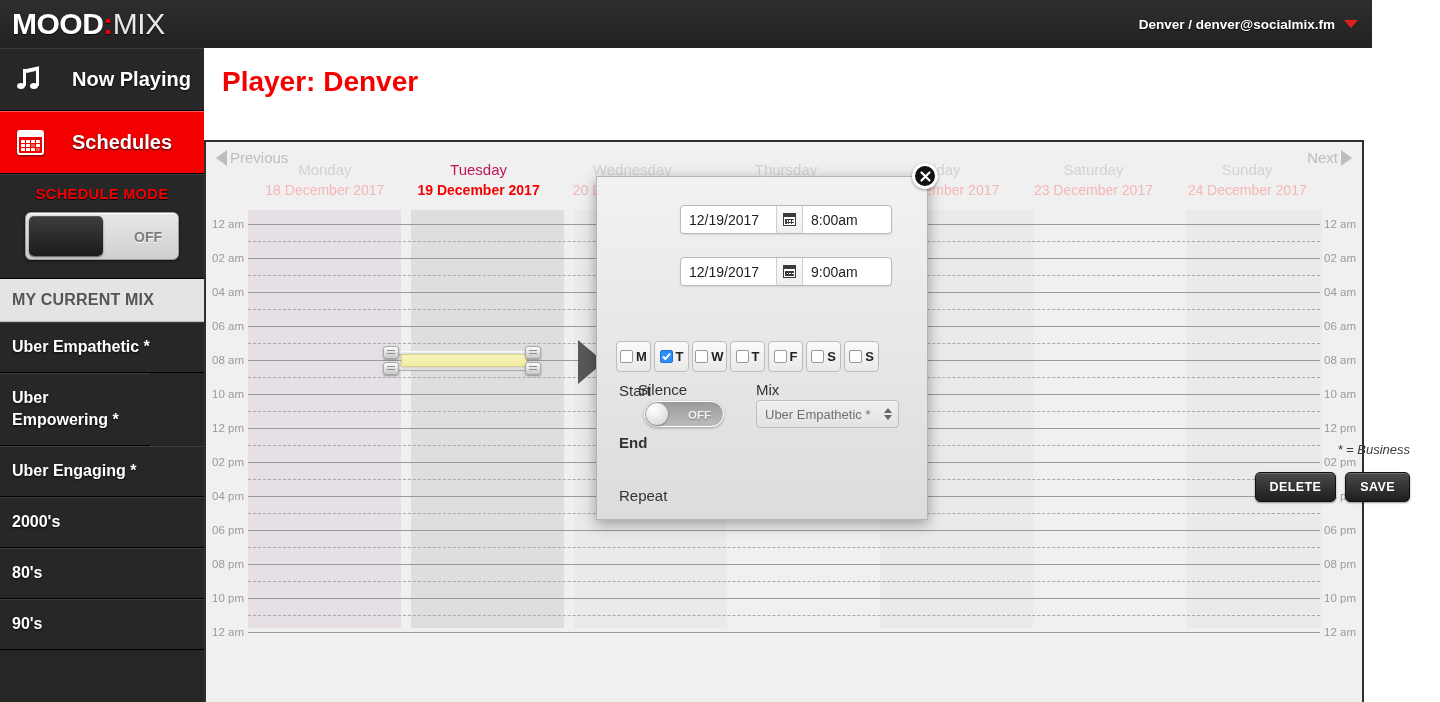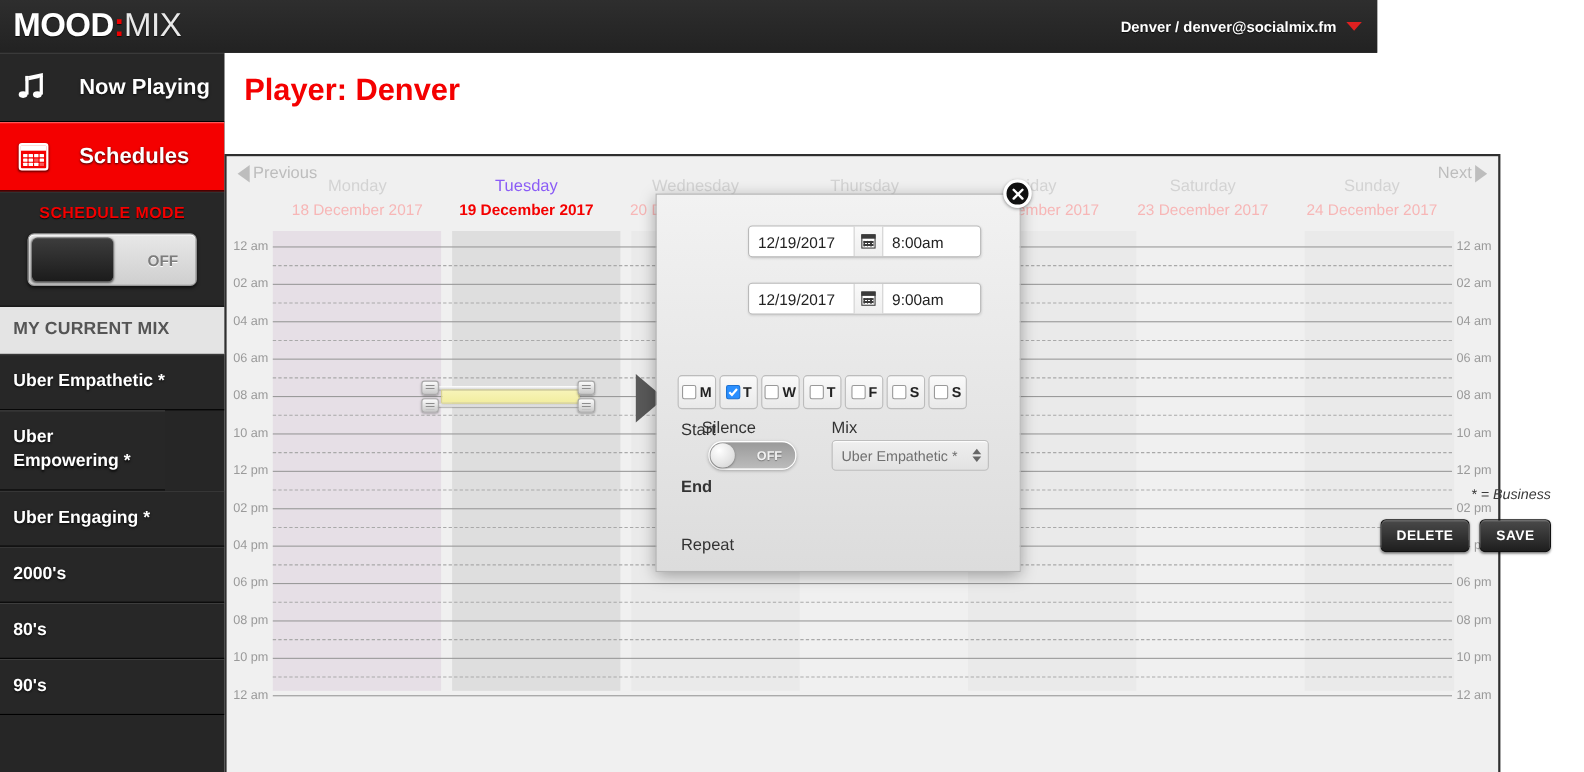--- a/index.html
+++ b/index.html
@@ -8,21 +8,21 @@
     margin: 0; padding: 0;
     width: 1440px; height: 702px;
     overflow: hidden;
     background: #fff;
     font-family: "Liberation Sans", sans-serif;
     -webkit-font-smoothing: antialiased;
   }
 
   
   #topbar {
-    position: absolute; left: 0; top: 0; width: 1252px; height: 48px;
+    position: absolute; left: 0; top: 0; width: 1372px; height: 48px;
     background: #262626;
     background-image: linear-gradient(180deg,#2e2e2e 0%,#222 100%);
     z-index: 40;
   }
   #logo {
     position: absolute; left: 12px; top: 4px;
     font-size: 30px; letter-spacing: -0.5px; line-height: 40px;
     white-space: nowrap;
     text-shadow: 0 1px 1px rgba(0,0,0,.7);
   }
@@ -237,21 +237,21 @@
   }
 
   
   #dayhdrs {
     position:absolute; left:42px; top:18px; width:1076px; height: 46px;
     display: flex;
   }
   .dayhdr { flex: 1; text-align:center; }
   .dayhdr .dname { font-size:15px; color:#d3d3d3; line-height:20px;}
   .dayhdr .ddate { font-size:14px; color:#f7b6b6; line-height:20px;}
-  .dayhdr.today .dname { color:#8b5cf6; }
+  .dayhdr.today .dname { color:#be185d; }
   .dayhdr.today .ddate { color:#f40000; font-weight:bold; }
 
   
   #gridbody {
     position:absolute; left:0; top:68px; width:1156px; height: 430px;
   }
   .daycol {
     position:absolute; top:0; bottom: 12px;
   }
   .daycol.mon { background:#e6dfe6; }

